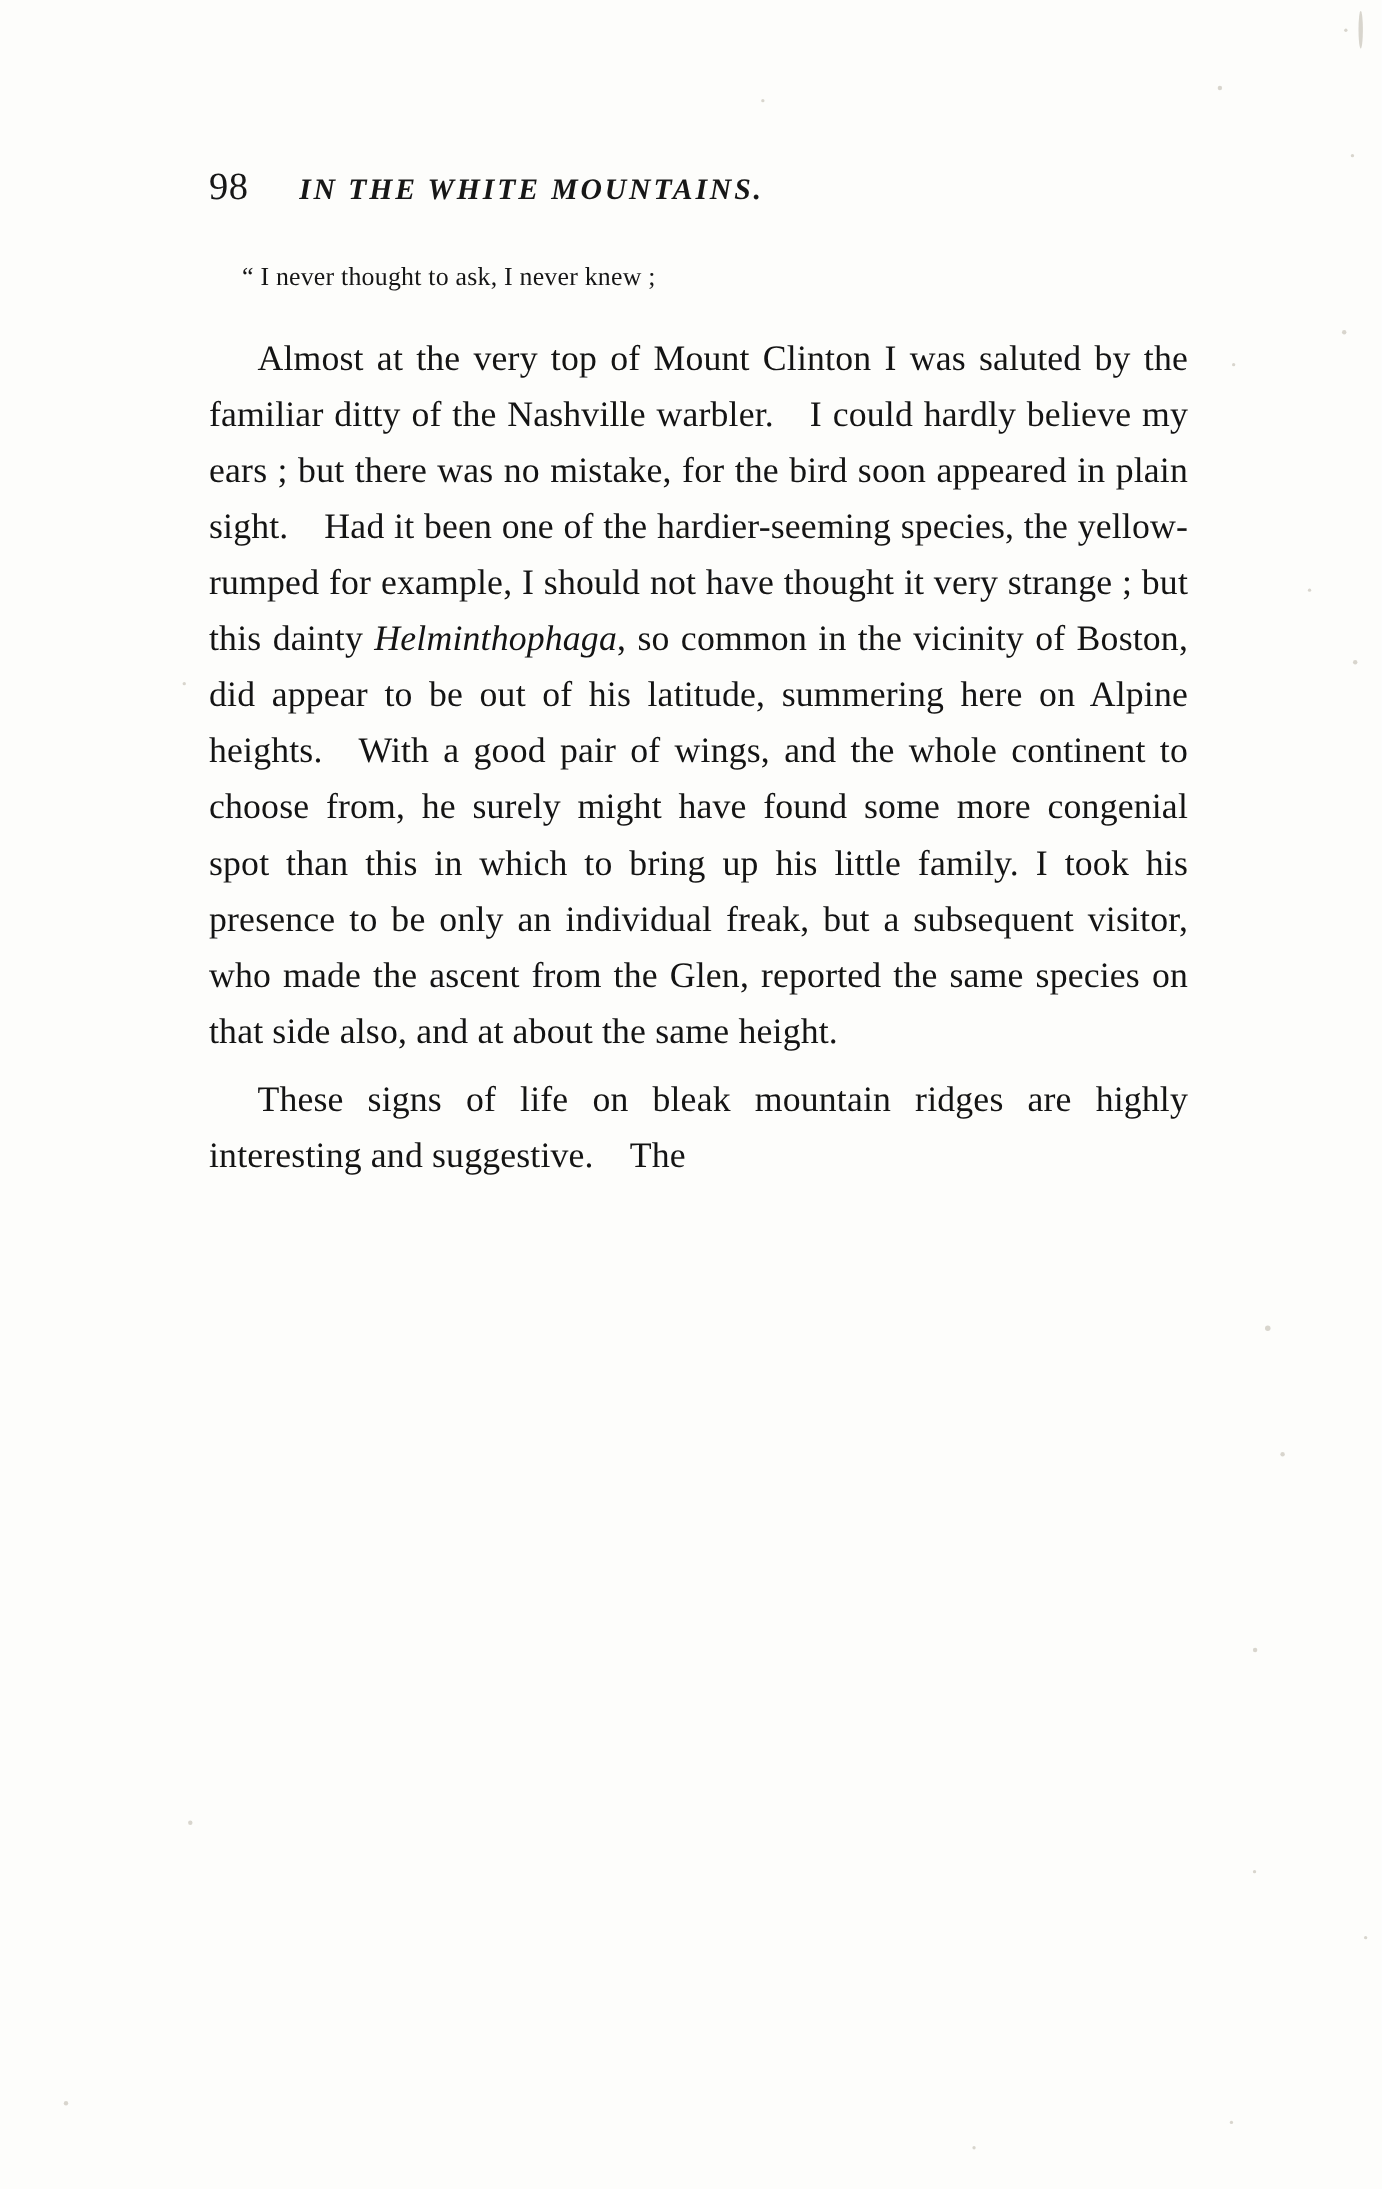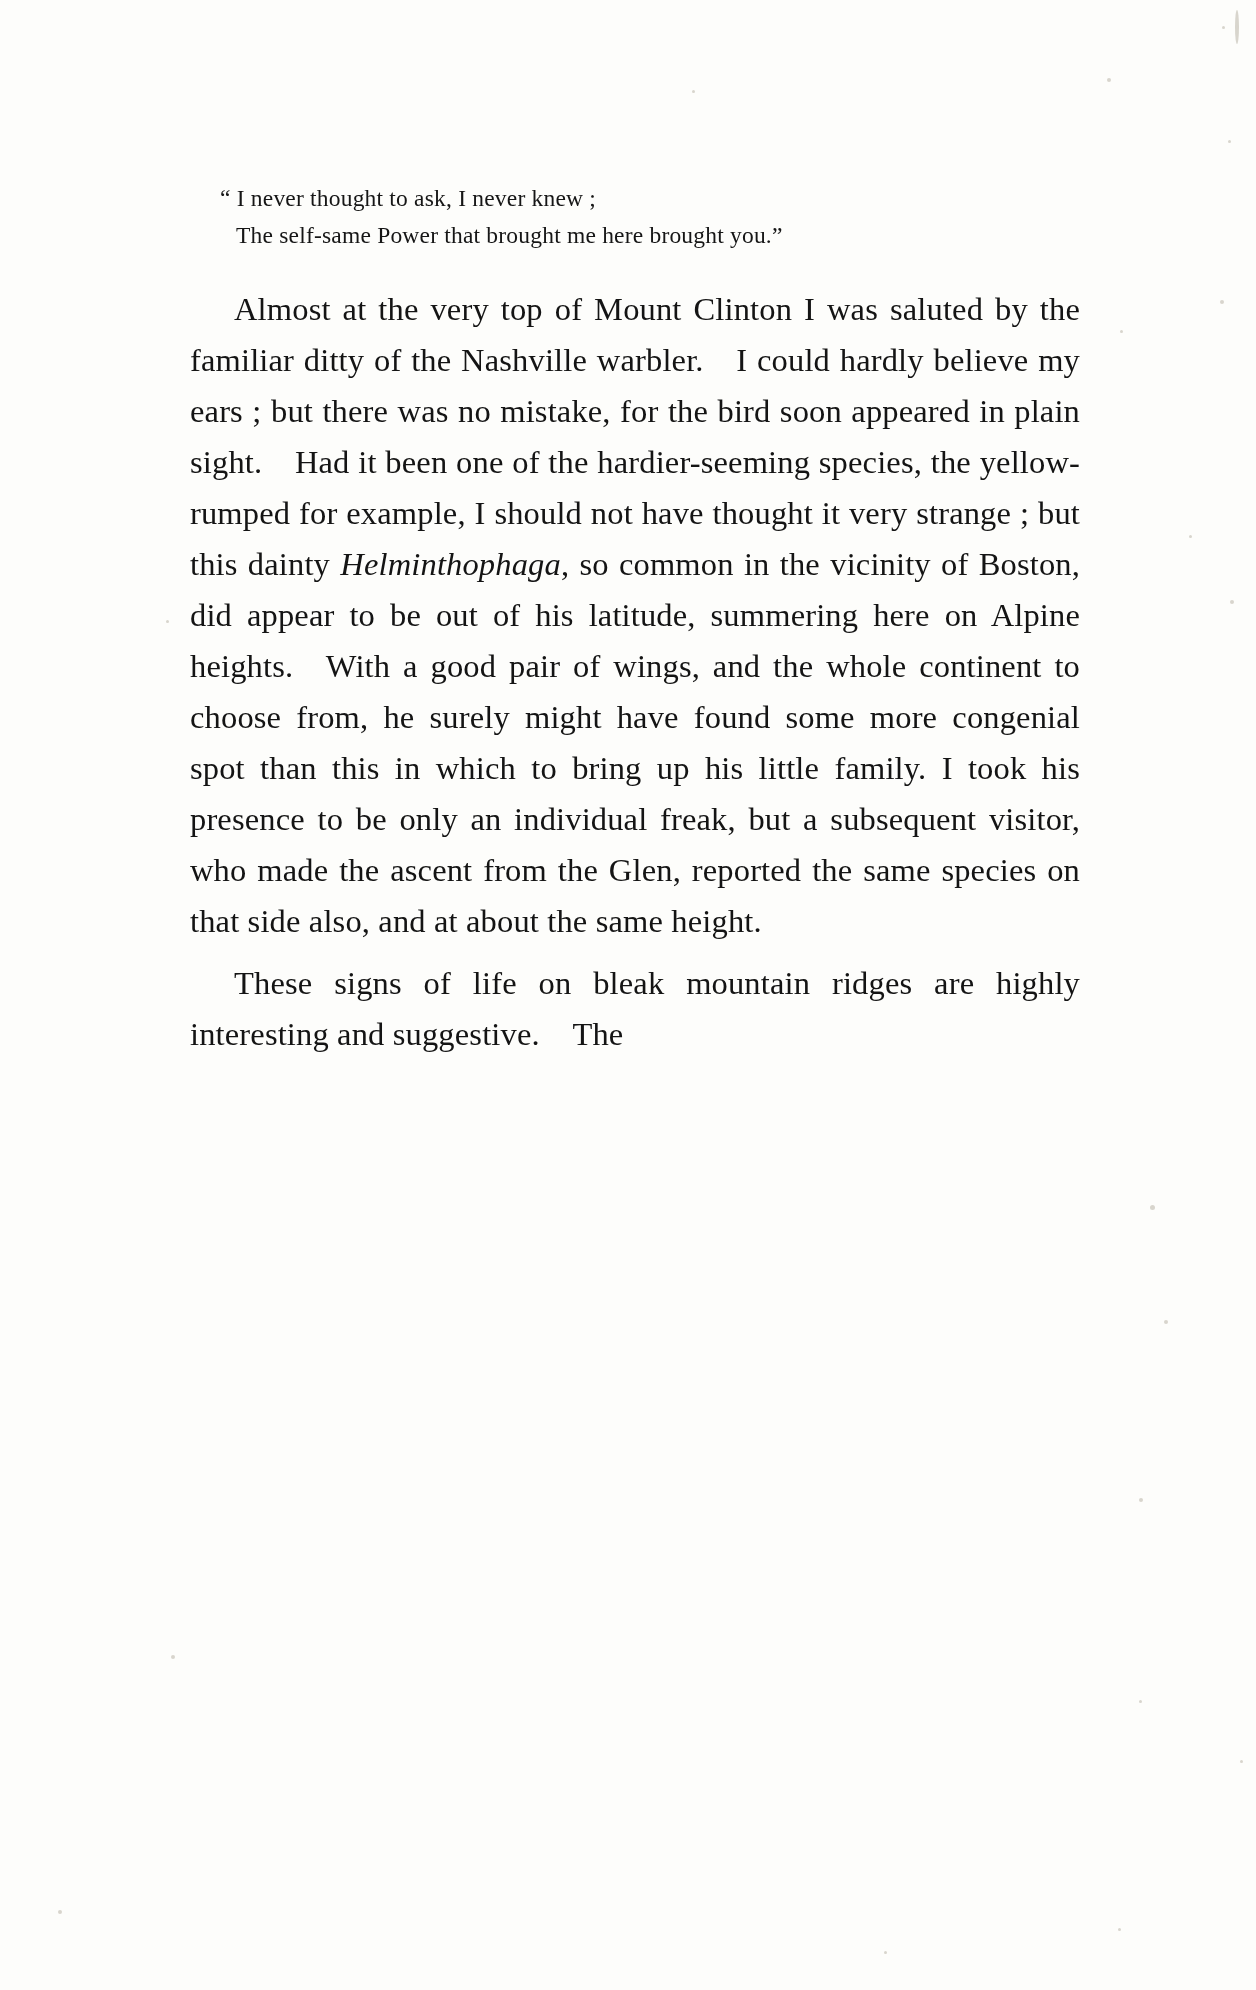--- a/index.html
+++ b/index.html
@@ -107,24 +107,27 @@
   <div class="speck" style="left:171px; top:1655px; width:4px; height:4px;"></div>
   <div class="speck" style="left:1139px; top:1700px; width:3px; height:3px;"></div>
   <div class="speck" style="left:1240px; top:1760px; width:3px; height:3px;"></div>
   <div class="speck" style="left:58px; top:1910px; width:4px; height:4px;"></div>
   <div class="speck" style="left:1118px; top:1928px; width:3px; height:3px;"></div>
   <div class="speck" style="left:884px; top:1951px; width:3px; height:3px;"></div>
 </div>
 
 <div class="content">
 
+  <div class="header-line">
+    <span class="folio">98</span>
+    <span class="running-head">IN THE WHITE MOUNTAINS.</span>
+  </div>
 
 
   <div class="verse">
     <div class="first">“ I never thought to ask, I never knew ;</div>
-    <div>The self-same Power that brought me here brought you.”</div>
   </div>
 
   <p class="body-text indent"><span>Almost at the very top of Mount Clinton I was saluted by the familiar ditty of the Nashville warbler. I could hardly believe my ears ; but there was no mistake, for the bird soon appeared in plain sight. Had it been one of the hardier-seeming species, the yellow-rumped for example, I should not have thought it very strange ; but this dainty </span><em class="sp">Helminthophaga</em><span>, so common in the vicinity of Boston, did appear to be out of his latitude, summering here on Alpine heights. With a good pair of wings, and the whole continent to choose from, he surely might have found some more congenial spot than this in which to bring up his little family. I took his presence to be only an individual freak, but a subsequent visitor, who made the ascent from the Glen, reported the same species on that side also, and at about the same height.</span></p>
 
   <p class="body-text indent">These signs of life on bleak mountain ridges are highly interesting and suggestive. The</p>
 
 </div>
 
 </body></html>

